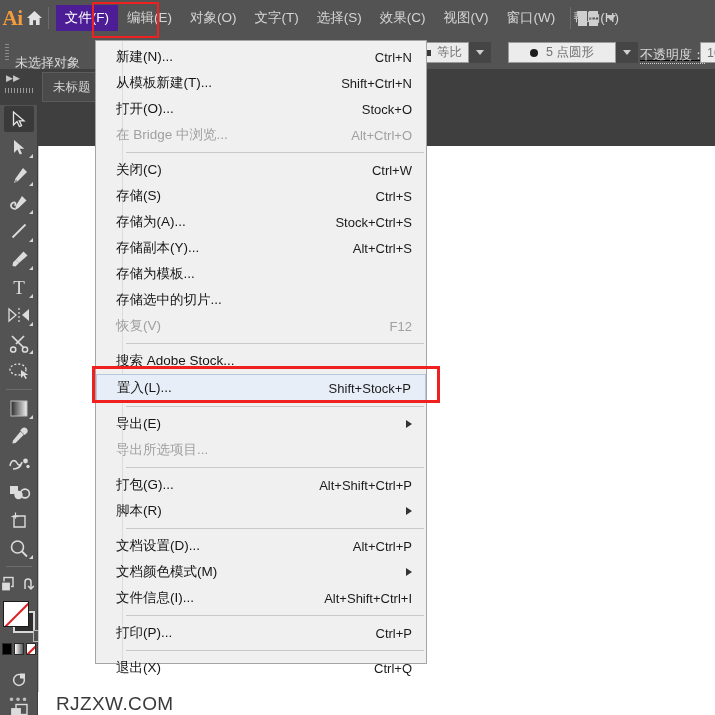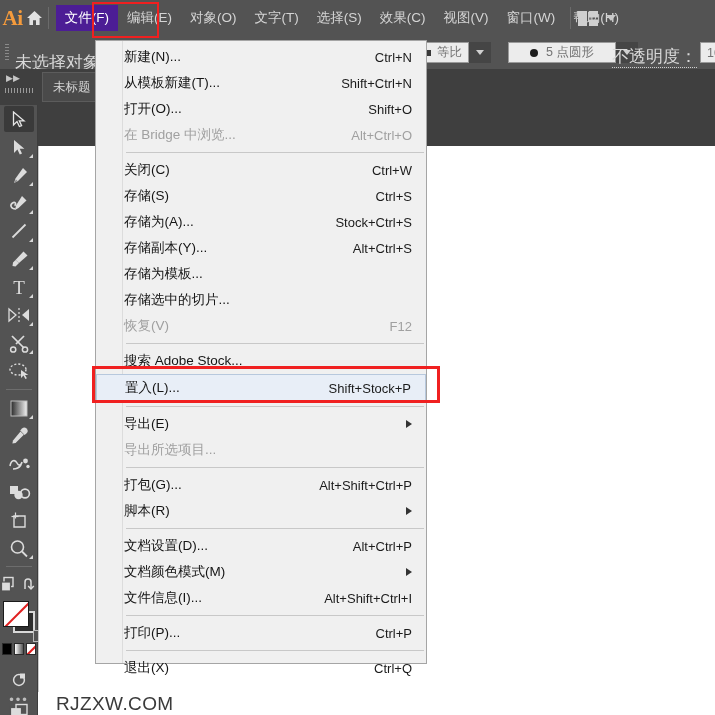--- a/index.html
+++ b/index.html
@@ -69,21 +69,21 @@
   .controlbar {
     position: absolute; left: 0; top: 36px; width: 715px; height: 33px;
     background: #535353;
     display: flex; align-items: center;
   }
   .grip {
     width: 4px; height: 18px; margin: 0 6px 0 5px;
     background: repeating-linear-gradient(to bottom, #8a8a8a 0 1px, #535353 1px 3px);
   }
   .cb-label {
-    font-size: 17px; color: #d9d9d9; white-space: nowrap; margin-top: 20px;
+    font-size: 13px; color: #d9d9d9; white-space: nowrap; margin-top: 20px;
   }
   .cb-field {
     height: 21px; background: #ececec; border: 1px solid #9a9a9a;
     display: flex; align-items: center; padding: 0 6px;
     font-size: 12.5px; color: #737373;
   }
   .cb-drop {
     width: 22px; height: 21px; background: #454545;
     display: flex; align-items: center; justify-content: center;
   }
@@ -208,21 +208,21 @@
   .dropdown {
     position: absolute; left: 95px; top: 40px; width: 332px; height: 624px;
     background: #f0f0f0;
     border: 1px solid #a5a5a5;
     z-index: 40;
     padding: 3px 0;
   }
   .mrow {
     position: relative; height: 26px;
     display: flex; align-items: center;
-    padding-left: 28px; padding-right: 14px;
+    padding-left: 20px; padding-right: 14px;
     font-size: 13.5px; color: #151515;
     white-space: nowrap;
   }
   .mrow .mlabel { flex: 1; }
   .mrow .mkey {
     color: #1b1b1b; font-size: 13px; padding-left: 18px;
   }
   .mrow.dis { color: #a0a0a0; }
   .mrow.dis .mkey { color: #a0a0a0; }
   .mrow.hl {
@@ -303,21 +303,21 @@
     <div style="position:absolute; left:508px; top:6px; display:flex; align-items:center;">
       <div class="cb-field" style="width:108px;justify-content:center;">
         <span style="width:8px;height:8px;border-radius:50%;background:#1d1d1d;display:inline-block;margin-right:8px;"></span>
         <span>5 点圆形</span>
       </div>
       <div class="cb-drop">
         <div class="cb-chev"></div>
       </div>
     </div>
 
-    <div style="position:absolute; left:612px; top:9px;">
+    <div style="position:absolute; left:640px; top:9px;text-decoration:underline;">
       <span class="cb-label dotted-ul">不透明度：</span>
     </div>
     <div class="cb-field" style="position:absolute; left:700px; top:6px; width:40px;">
       <span>100</span>
     </div>
   </div>
 
   <div class="tabbar">
     <div class="tab-grip">▶▶</div>
     <div class="tab-grip2"></div>
@@ -516,21 +516,21 @@
     <div class="mrow">
       <span class="mlabel">新建(N)...</span>
       <span class="mkey">Ctrl+N</span>
     </div>
     <div class="mrow">
       <span class="mlabel">从模板新建(T)...</span>
       <span class="mkey">Shift+Ctrl+N</span>
     </div>
     <div class="mrow">
       <span class="mlabel">打开(O)...</span>
-      <span class="mkey">Shift+O</span>
+      <span class="mkey">Stock+O</span>
     </div>
     <div class="mrow dis">
       <span class="mlabel">在 Bridge 中浏览...</span>
       <span class="mkey">Alt+Ctrl+O</span>
     </div>
 
     <div class="msep"></div>
 
     <div class="mrow">
       <span class="mlabel">关闭(C)</span>

